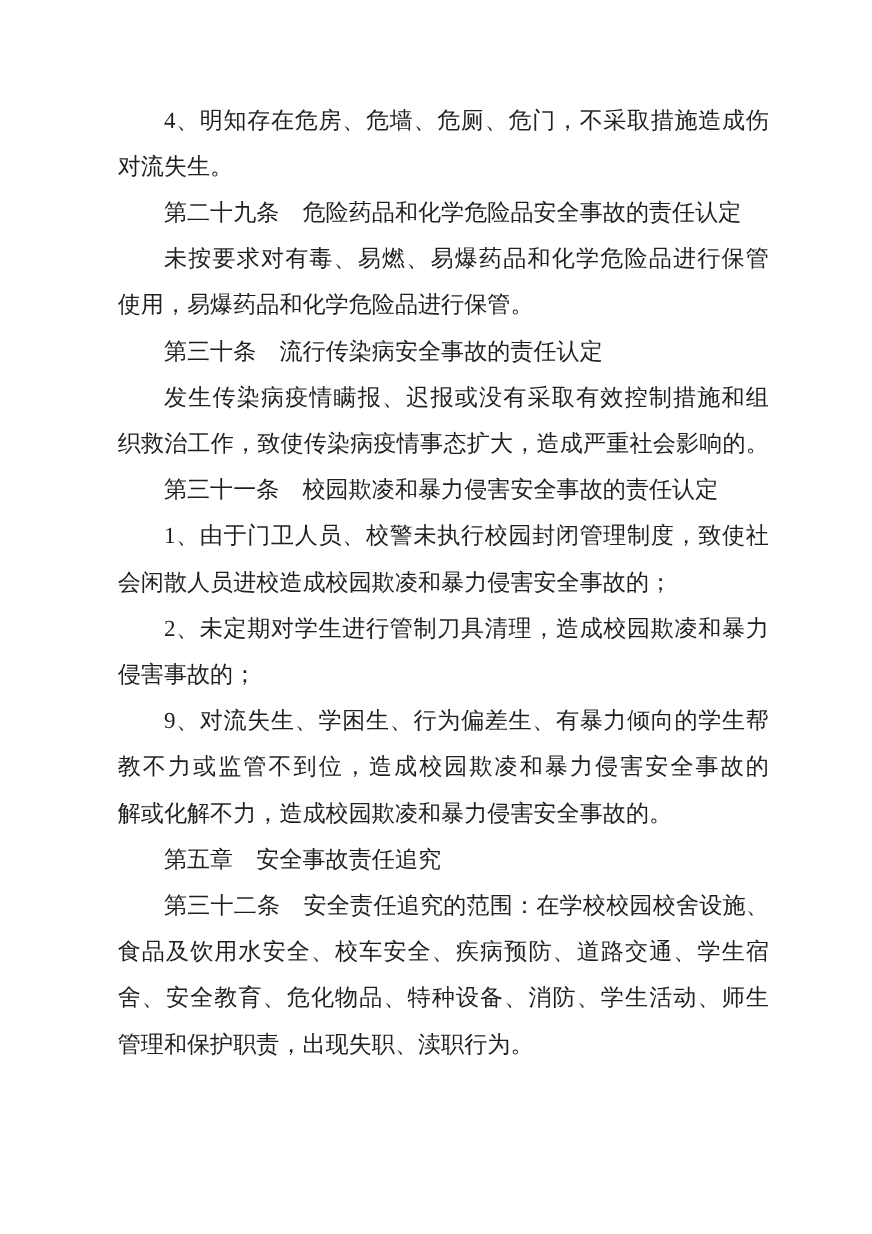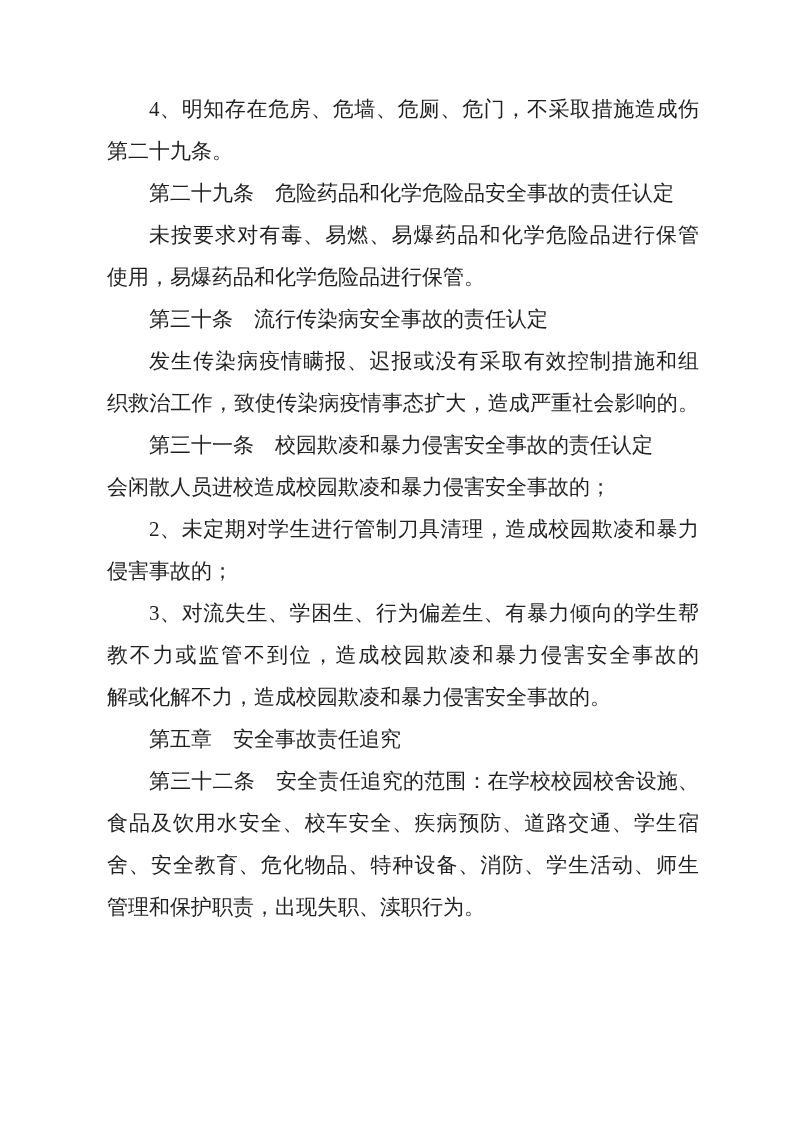--- a/index.html
+++ b/index.html
@@ -50,48 +50,49 @@
     text-align-last: justify;
   }
 </style>
 </head>
 <body>
 
 <div class="page">
   <div class="content">
       <div class="para body">
         <div class="line indent fill">4、明知存在危房、危墙、危厕、危门，不采取措施造成伤</div>
-        <div class="line">第二十九条。</div>
+        <div class="line">对流失生。</div>
       </div>
       <div class="para heading">
         <div class="line indent">第二十九条　危险药品和化学危险品安全事故的责任认定</div>
       </div>
       <div class="para body">
         <div class="line indent fill">未按要求对有毒、易燃、易爆药品和化学危险品进行保管</div>
         <div class="line">使用，易爆药品和化学危险品进行保管。</div>
       </div>
       <div class="para heading">
         <div class="line indent">第三十条　流行传染病安全事故的责任认定</div>
       </div>
       <div class="para body">
         <div class="line indent fill">发生传染病疫情瞒报、迟报或没有采取有效控制措施和组</div>
         <div class="line fill">织救治工作，致使传染病疫情事态扩大，造成严重社会影响的。</div>
       </div>
       <div class="para heading">
         <div class="line indent">第三十一条　校园欺凌和暴力侵害安全事故的责任认定</div>
       </div>
       <div class="para body">
+        <div class="line indent fill">1、由于门卫人员、校警未执行校园封闭管理制度，致使社</div>
         <div class="line">会闲散人员进校造成校园欺凌和暴力侵害安全事故的；</div>
       </div>
       <div class="para body">
         <div class="line indent fill">2、未定期对学生进行管制刀具清理，造成校园欺凌和暴力</div>
         <div class="line">侵害事故的；</div>
       </div>
       <div class="para body">
-        <div class="line indent fill">3、对流失生、学困生、行为偏差生、有暴力倾向的学生帮</div>
+        <div class="line indent fill">9、对流失生、学困生、行为偏差生、有暴力倾向的学生帮</div>
         <div class="line fill">教不力或监管不到位，造成校园欺凌和暴力侵害安全事故的</div>
         <div class="line">解或化解不力，造成校园欺凌和暴力侵害安全事故的。</div>
       </div>
       <div class="para chapter">
         <div class="line indent">第五章　安全事故责任追究</div>
       </div>
       <div class="para body">
         <div class="line indent fill">第三十二条　安全责任追究的范围：在学校校园校舍设施、</div>
         <div class="line fill">食品及饮用水安全、校车安全、疾病预防、道路交通、学生宿</div>
         <div class="line fill">舍、安全教育、危化物品、特种设备、消防、学生活动、师生</div>

